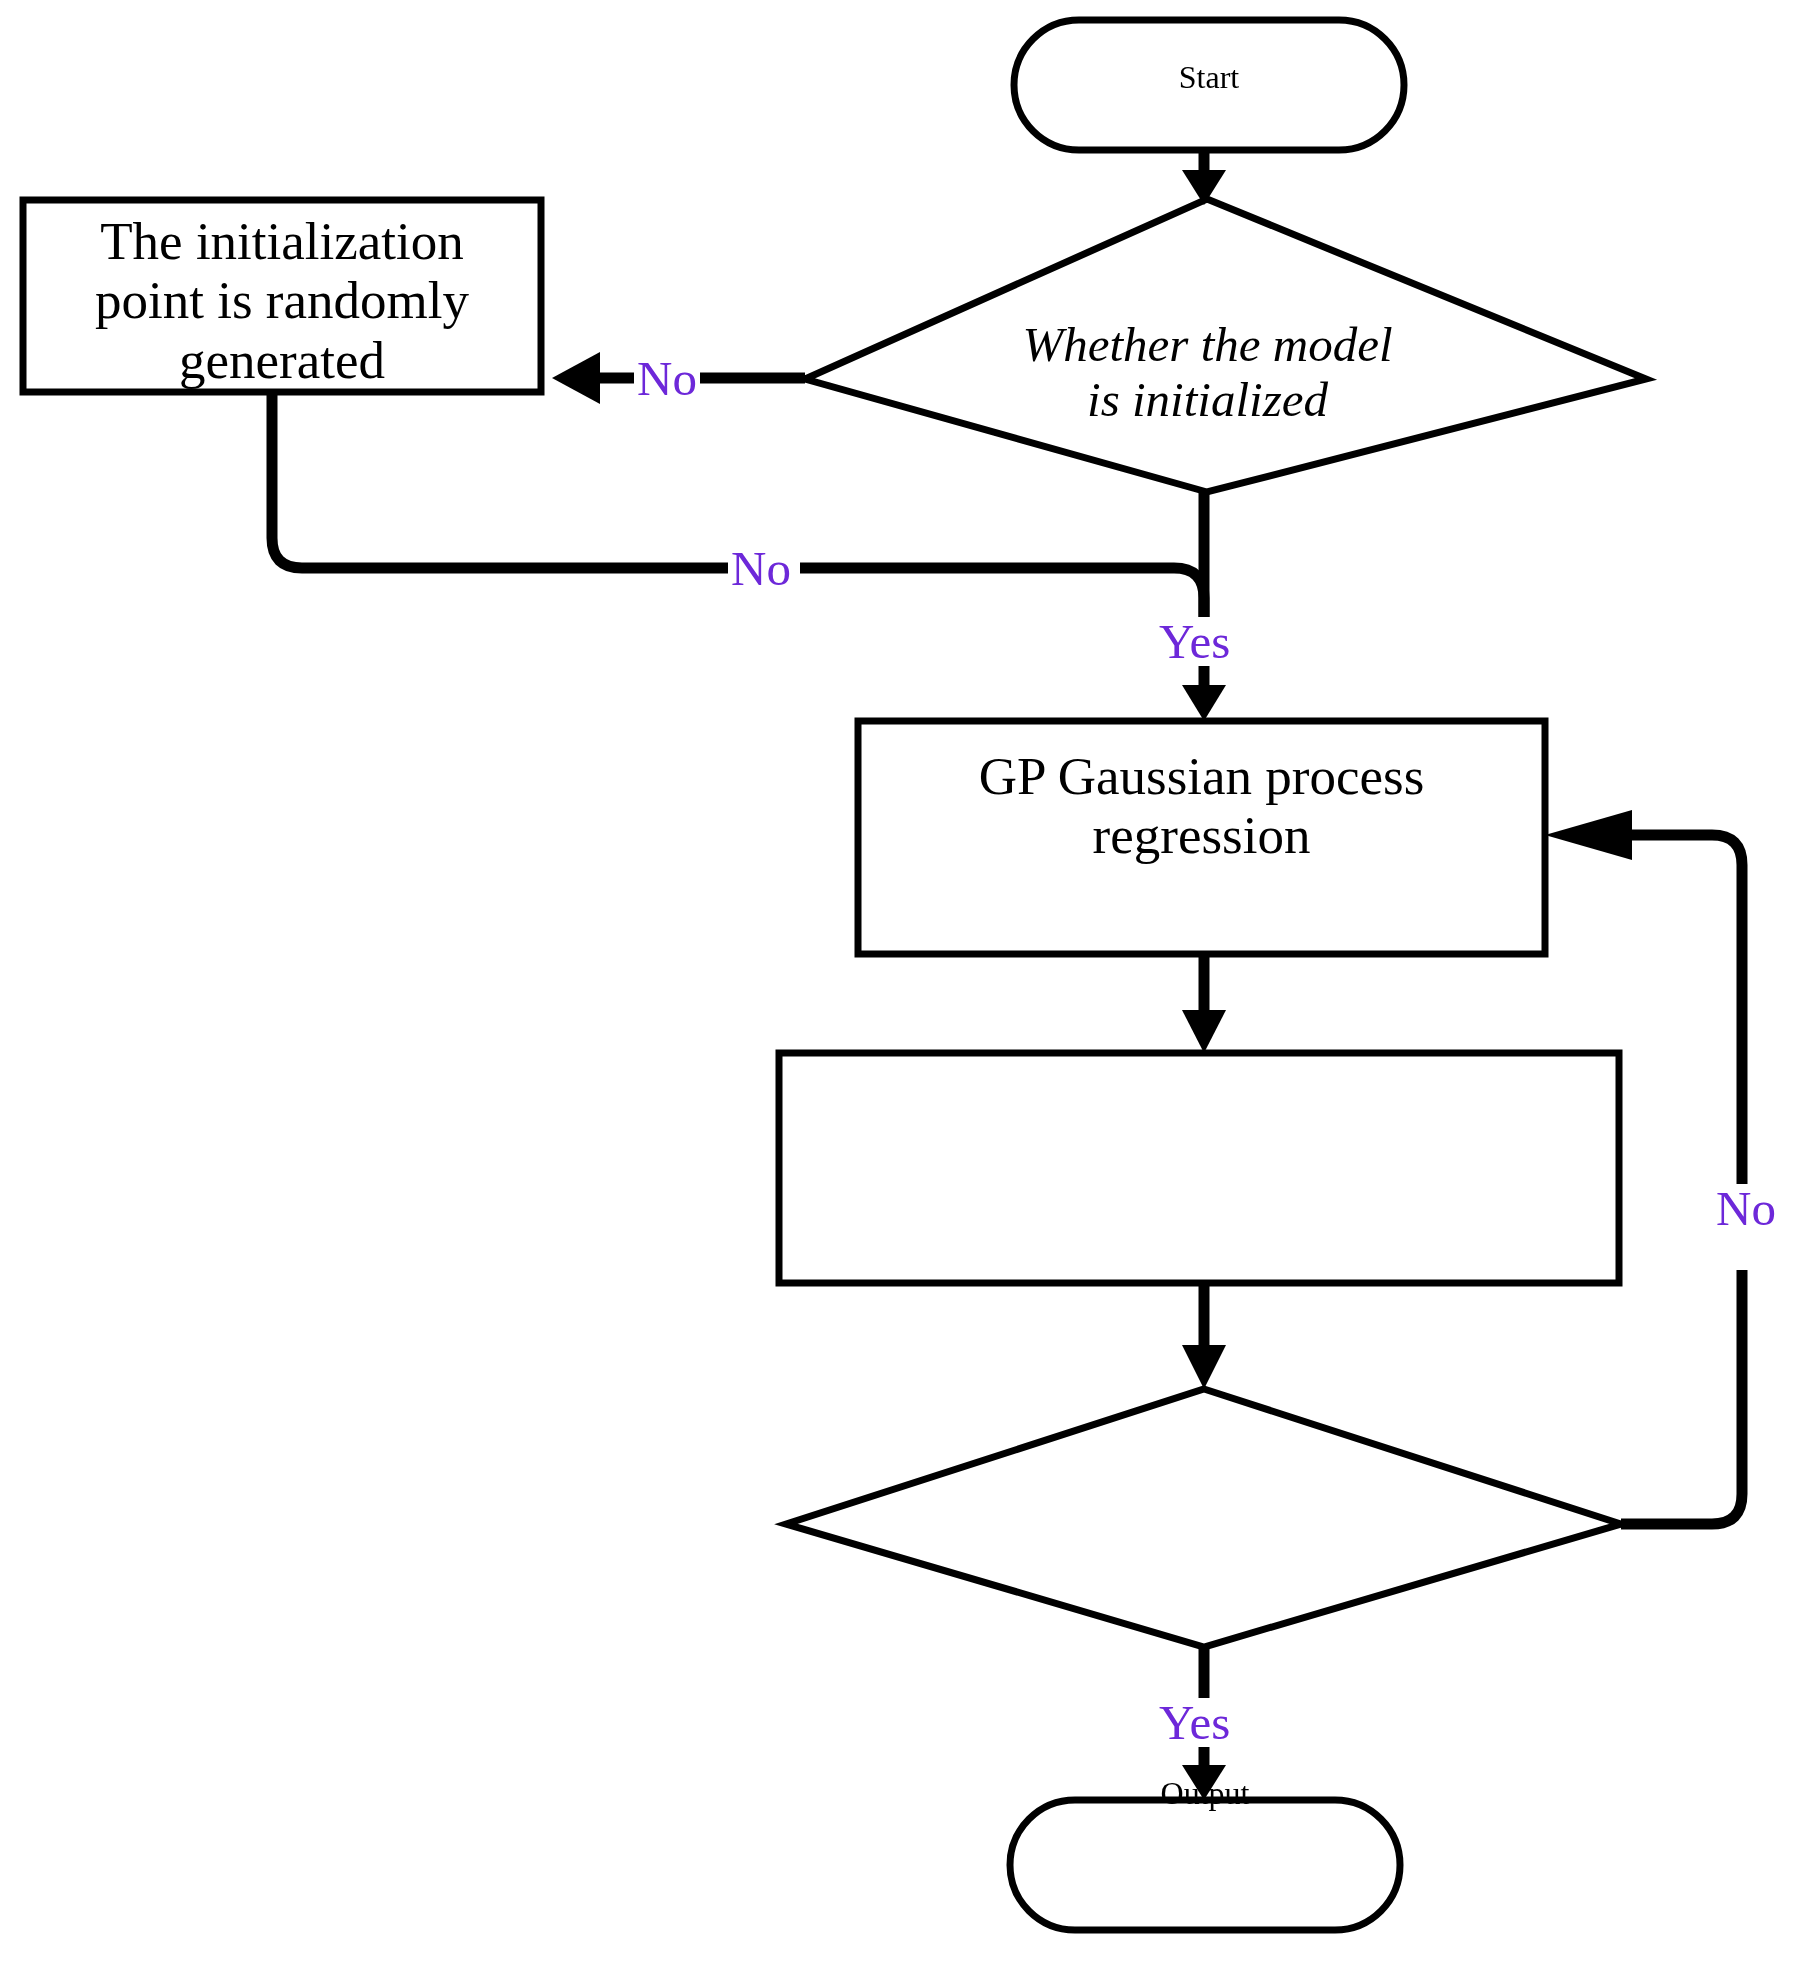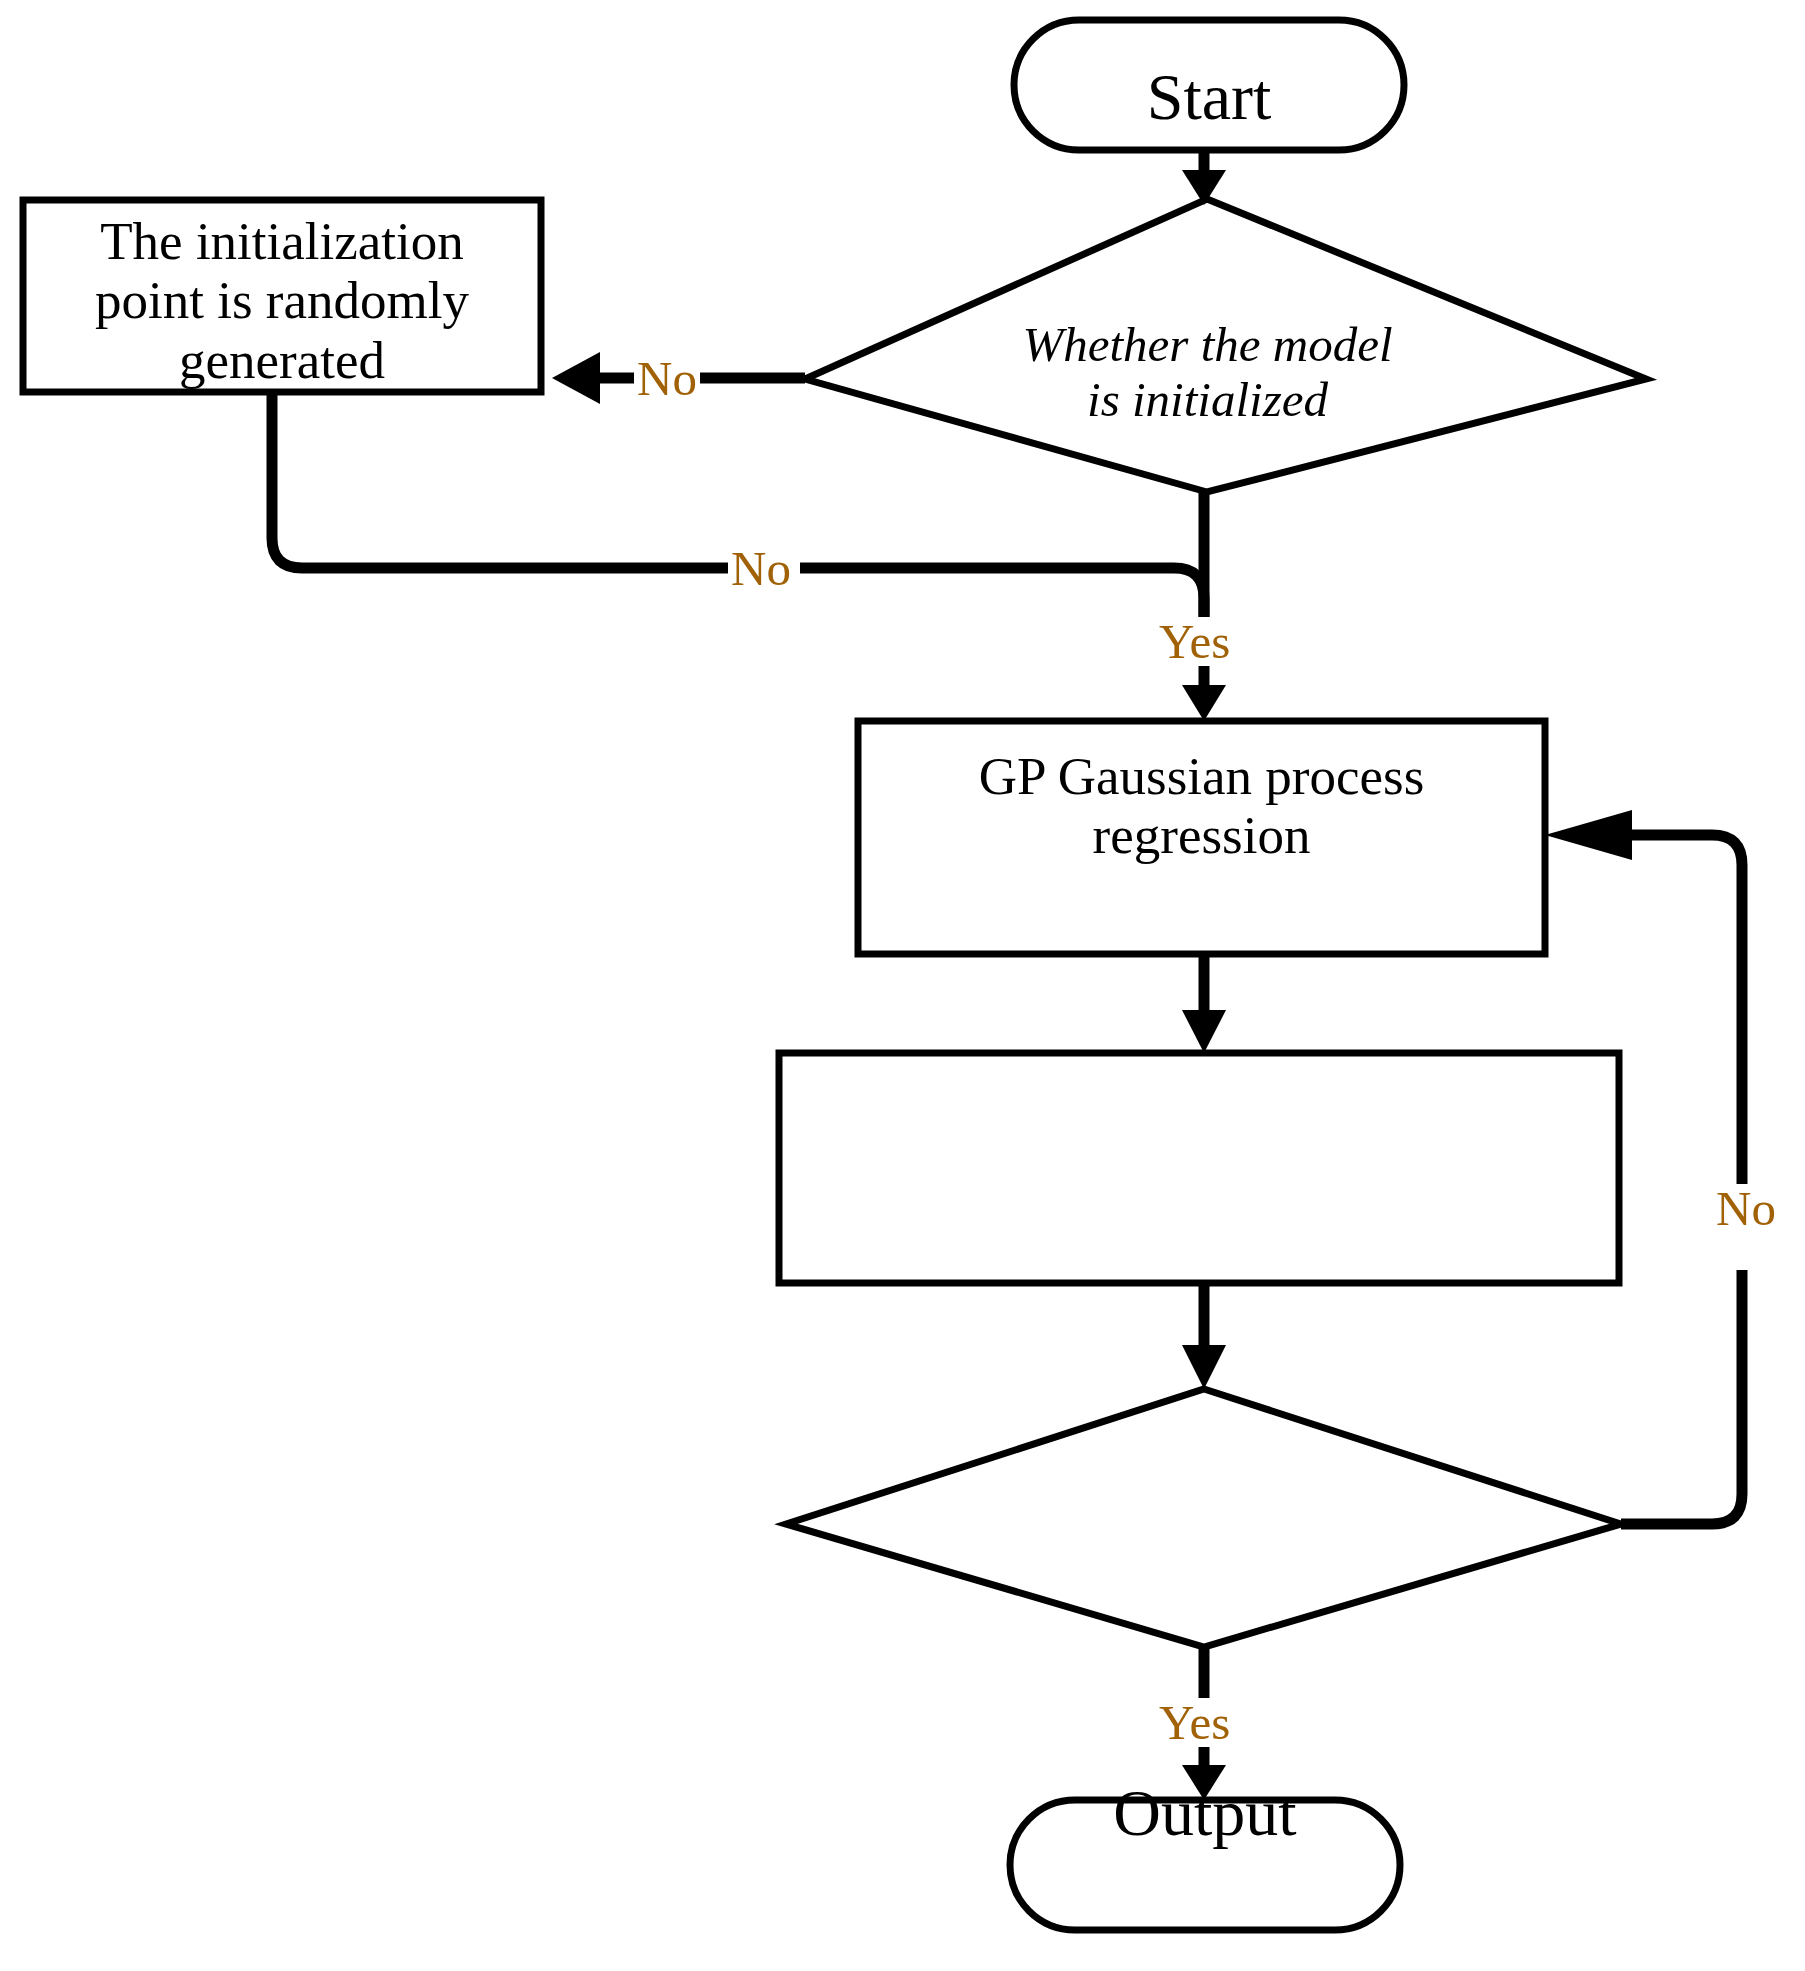--- a/index.html
+++ b/index.html
@@ -43,27 +43,27 @@
     position: absolute;
     text-align: center;
     color: #000000;
     line-height: 1.12;
     white-space: pre-line;
     pointer-events: none;
     font-family: "Liberation Serif", "DejaVu Serif", serif;
   }
   .edge-label {
     position: absolute;
-    color: #a16207;
+    color: #6d28d9;
     font-family: "Liberation Serif", "DejaVu Serif", serif;
     line-height: 1;
     background: #ffffff;
     padding: 0 3px;
   }
-  .fs-terminal { font-size: 66px; }
+  .fs-terminal { font-size: 32px; }
   .fs-process  { font-size: 53px; }
   .fs-decision { font-size: 49px; font-style: italic; }
   .fs-edge     { font-size: 49px; }
 </style>
 </head>
 <body>
 
 <div id="flowchart-root">
 
   <svg class="fc" viewBox="0 0 1805 1971">

